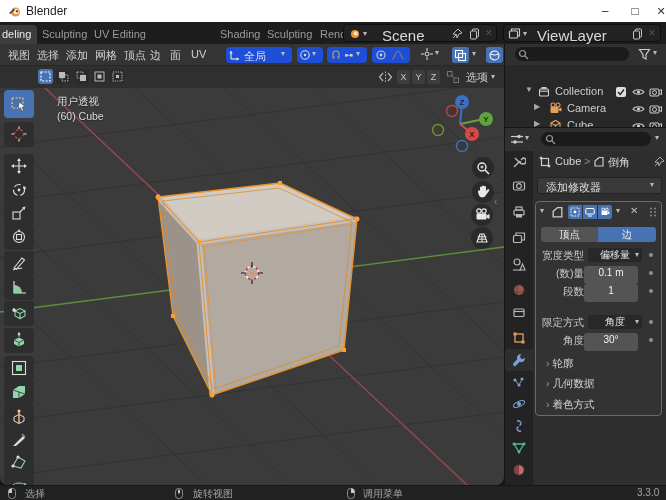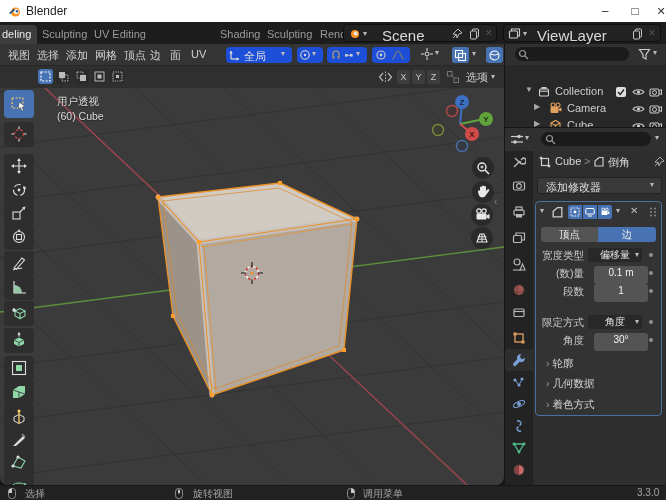--- a/index.html
+++ b/index.html
@@ -42,21 +42,21 @@
   .propsheader{position:absolute;left:0;top:0;width:161px;height:23px;background:#303030;}
   .tabstrip{position:absolute;left:0;top:23px;width:28px;height:334px;background:#232323;}
   .ptab{position:absolute;left:0;width:28px;height:22px;}
   .ptab.active{background:#2e2e2e;border-radius:4px 0 0 4px;}
   .ptab svg{position:absolute;left:7px;top:4px;}
   .pcontent{position:absolute;left:28px;top:23px;width:133px;height:334px;}
   .addmod{position:absolute;left:4px;top:26px;width:125px;height:17px;background:#3a3a3a;border:1px solid #232323;border-radius:3px;box-sizing:border-box;color:#dedede;}
   .modpanel{position:absolute;left:2px;top:50px;width:127px;height:215px;background:#333333;border:1px solid #49719e;border-radius:4px;box-sizing:border-box;}
   .seg{position:absolute;height:15px;line-height:15px;text-align:center;font-size:10.5px;color:#e8e8e8;}
   .plabel{position:absolute;width:46px;text-align:right;font-size:10.5px;color:#c9c9c9;}
-  .pfield{position:absolute;left:58px;width:54px;height:18px;border-radius:3px;background:#545454;text-align:center;line-height:14px;font-size:10px;color:#f2f2f2;}
+  .pfield{position:absolute;left:48px;width:54px;height:18px;border-radius:3px;background:#545454;text-align:center;line-height:14px;font-size:10px;color:#f2f2f2;}
   .pdrop{position:absolute;left:52px;width:54px;height:14px;border-radius:3px;background:#282828;text-align:center;line-height:14px;font-size:10px;color:#e5e5e5;}
   .pdot{position:absolute;left:113px;width:4px;height:4px;border-radius:2px;background:#8f8f8f;}
   .psection{position:absolute;left:10px;font-size:10.5px;color:#d5d5d5;}
   
   .statusbar{position:absolute;left:0;top:486px;width:666px;height:14px;background:#222222;color:#a5a5a5;font-size:10px;}
   .statusbar span{position:absolute;top:1px;}
 </style>
 </head>
 <body>
 

